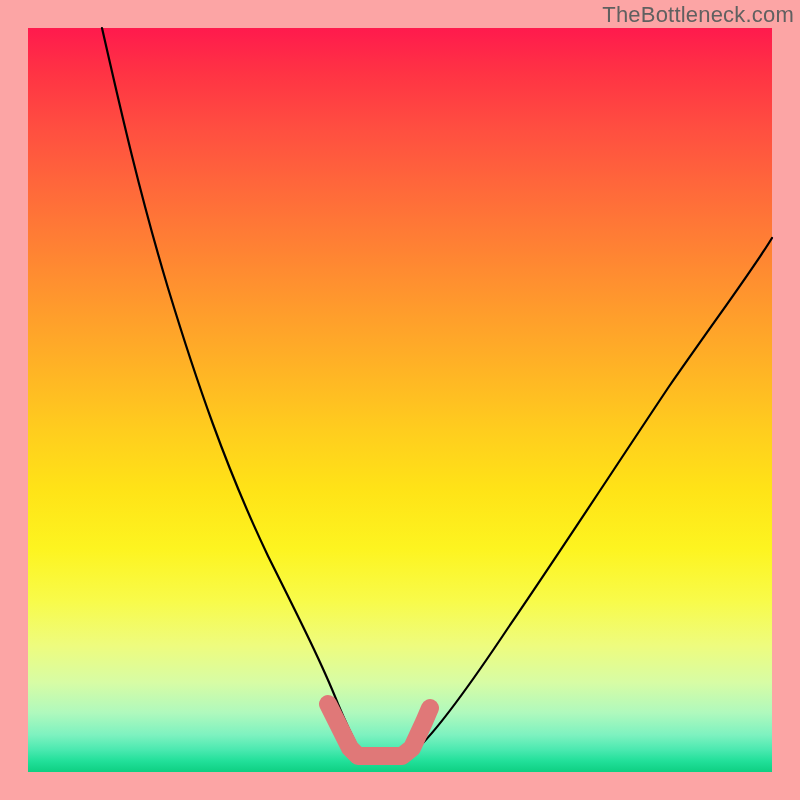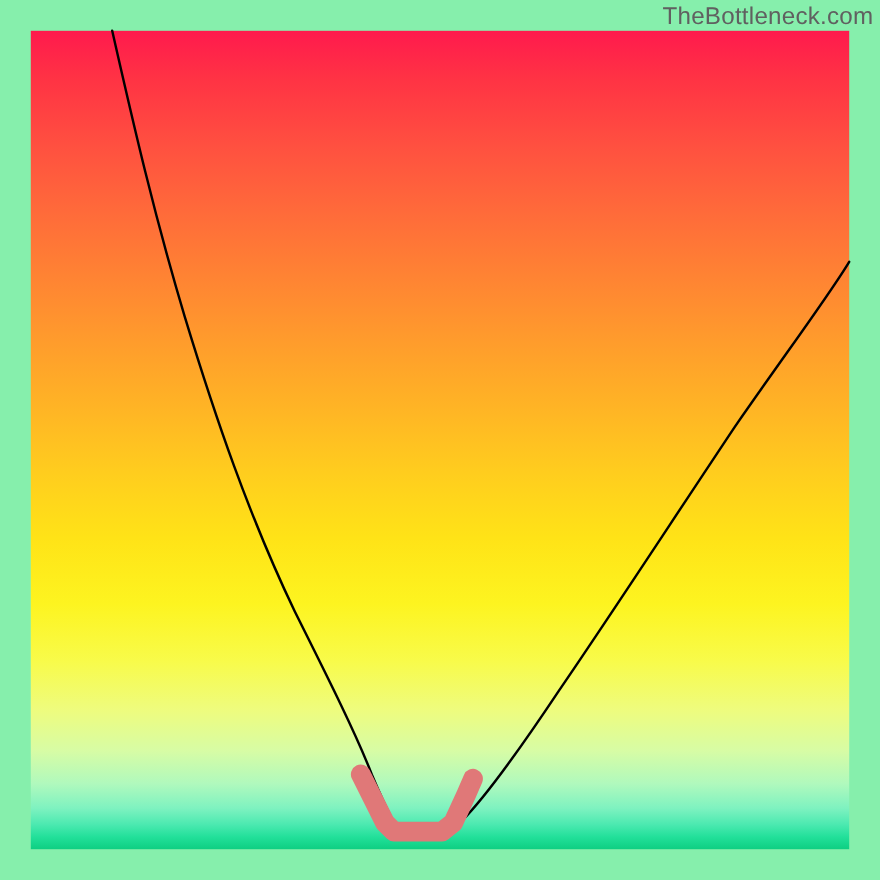--- a/index.html
+++ b/index.html
@@ -1,20 +1,20 @@
 <!DOCTYPE html>
 <html><head>
 <meta charset="utf-8">
 <style>
   * { margin: 0; padding: 0; box-sizing: border-box; }
   html, body { width: 800px; height: 800px; overflow: hidden; background: #000; }
   .outer {
     width: 800px;
     height: 800px;
-    background: #86efac;
+    background: #fca5a5;
     position: relative;
   }
   .plot {
     position: absolute;
     left: 28px;
     top: 28px;
     width: 744px;
     height: 744px;
     
     background: linear-gradient(to bottom,

